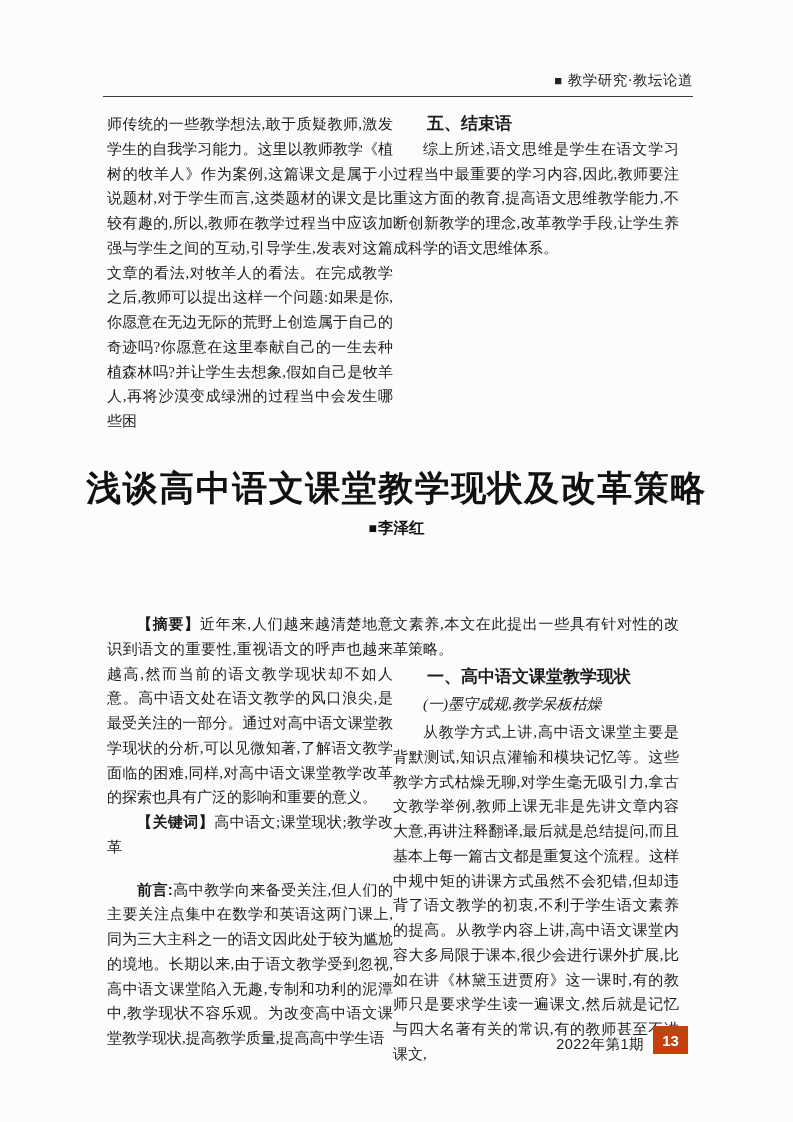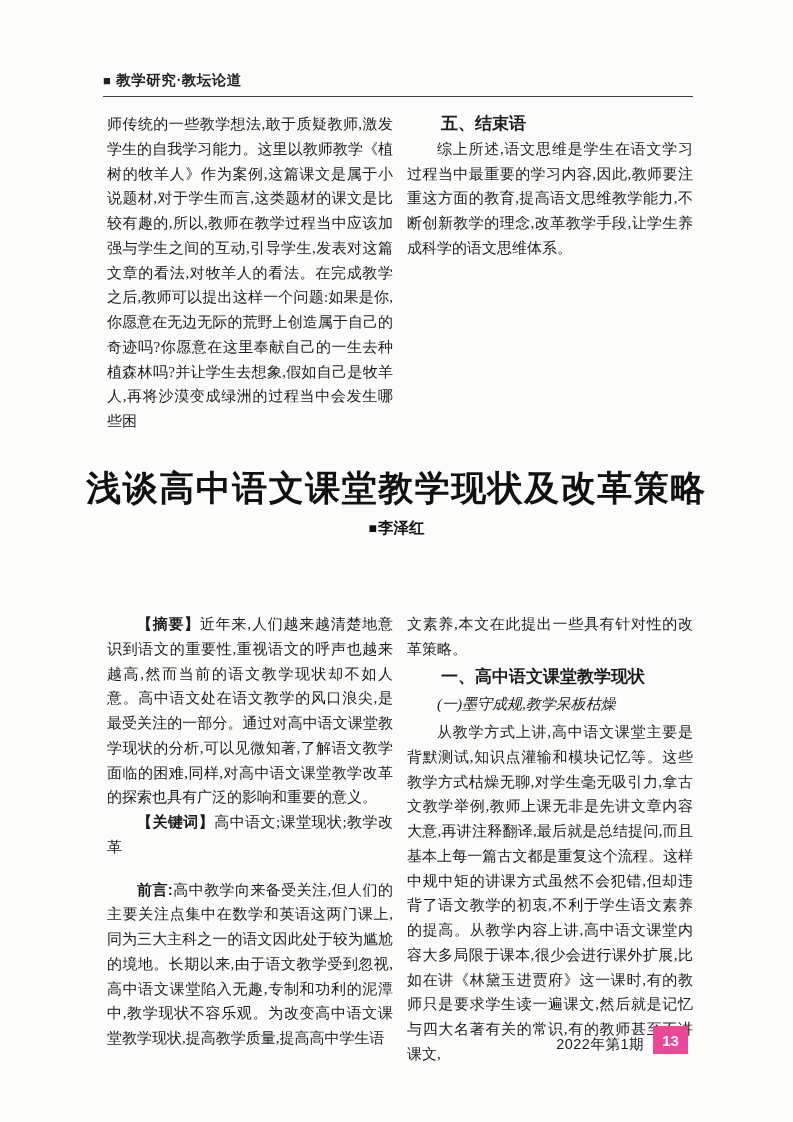--- a/index.html
+++ b/index.html
@@ -11,33 +11,33 @@
   .page {
     position: relative;
     width: 793px; height: 1122px;
     background: #fcfcfa;
     color: #1b1b1b;
     overflow: hidden;
   }
   
   .header {
     position: absolute; top: 71px; left: 103px; width: 590px;
+    text-align: right;
     font-family: "Liberation Serif", "DejaVu Serif", serif;
     font-size: 14.5px; color: #222;
     letter-spacing: 0.5px;
     white-space: nowrap;
-    font-weight: bold;
   }
   .header .sq { font-size: 13px; margin-right: 5px; }
   .header-rule {
     position: absolute; top: 96px; left: 103px; width: 590px;
     border-top: 1.5px solid #3c3c3c; height: 0;
   }
   
-  .cols { position: absolute; left: 107px; width: 586px; display: flex; gap: 14px; }
+  .cols { position: absolute; left: 107px; width: 586px; display: flex; }
   .cols-top { top: 112px; }
   .cols-bottom { top: 612px; }
   .col { width: 286px; }
   .col p, .col h3, .col h4 {
     margin: 0;
     font-size: 15px;
     line-height: 24.75px;
     text-align: justify;
     word-break: break-all;
     color: #1b1b1b;
@@ -79,21 +79,21 @@
     position: absolute; top: 1026px; right: 105px;
     display: flex; align-items: flex-end; gap: 9px;
   }
   .footer-issue {
     font-size: 14.5px; color: #1b1b1b;
     font-family: "Liberation Sans", "DejaVu Sans", sans-serif;
     letter-spacing: 0.5px;
   }
   .page-badge {
     width: 35px; height: 28px;
-    background: #ec4899; color: #ffffff;
+    background: #c2410c; color: #ffffff;
     display: flex; align-items: center; justify-content: center;
     font-size: 15px; font-weight: bold;
     font-family: "Liberation Sans", "DejaVu Sans", sans-serif;
   }
 </style>
 </head>
 <body>
 
 <div class="page">
 

